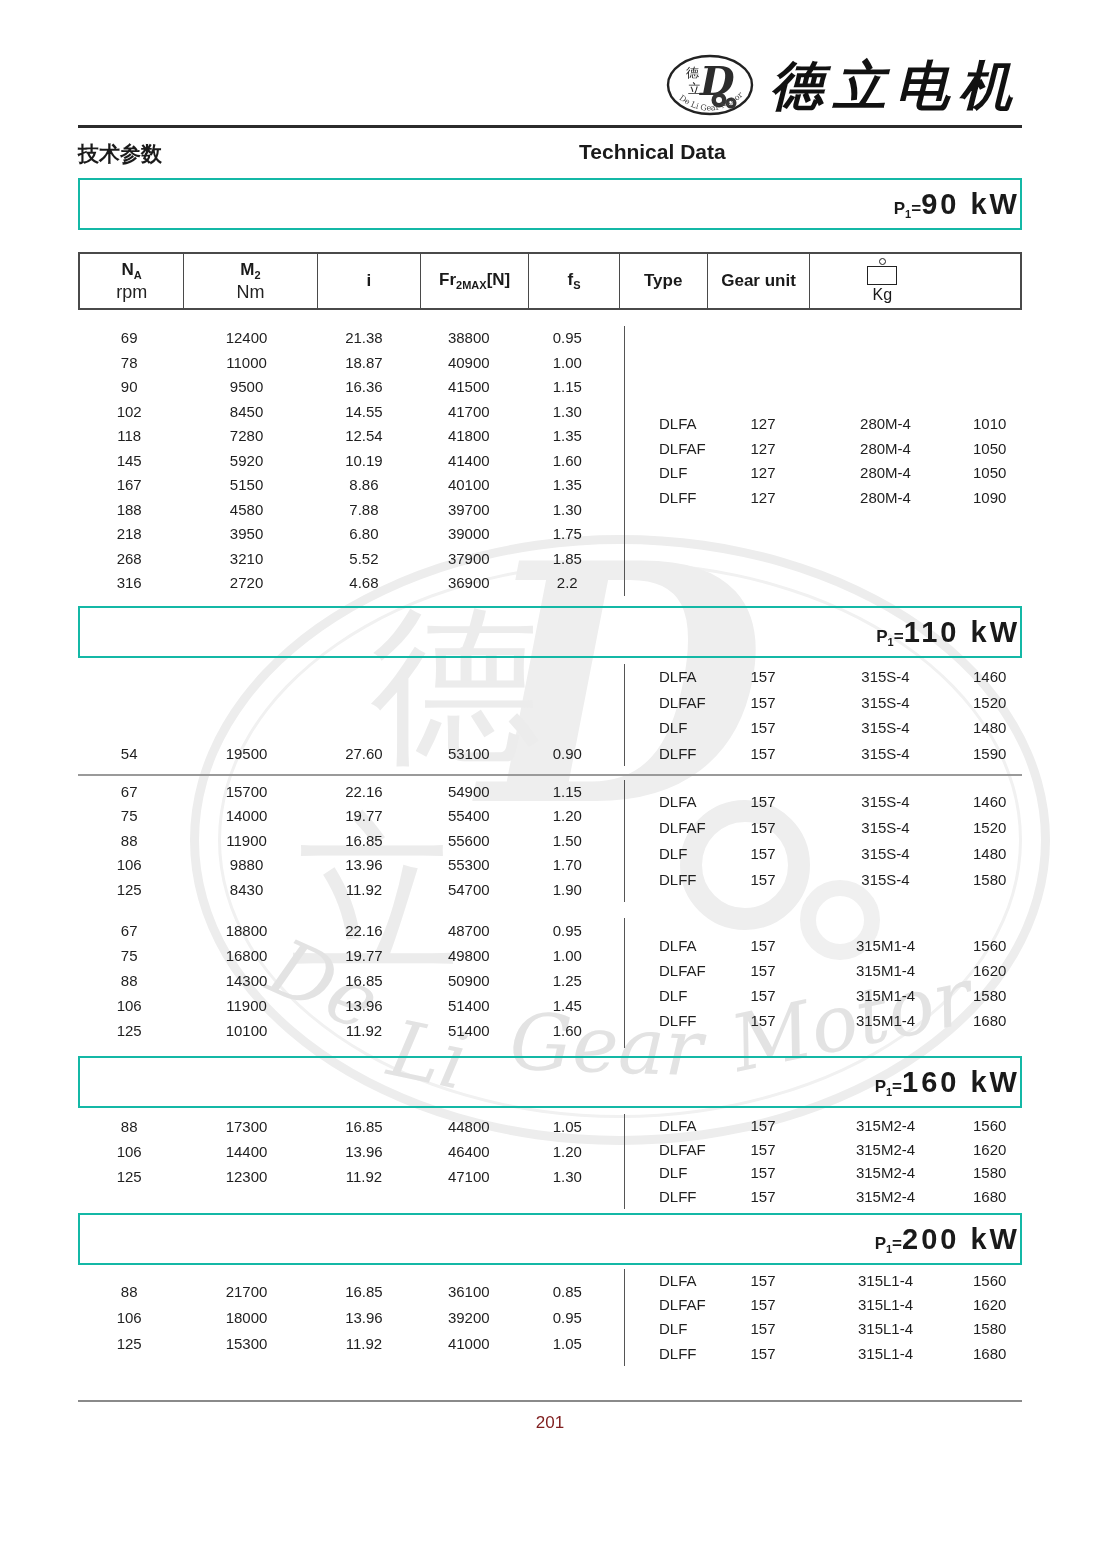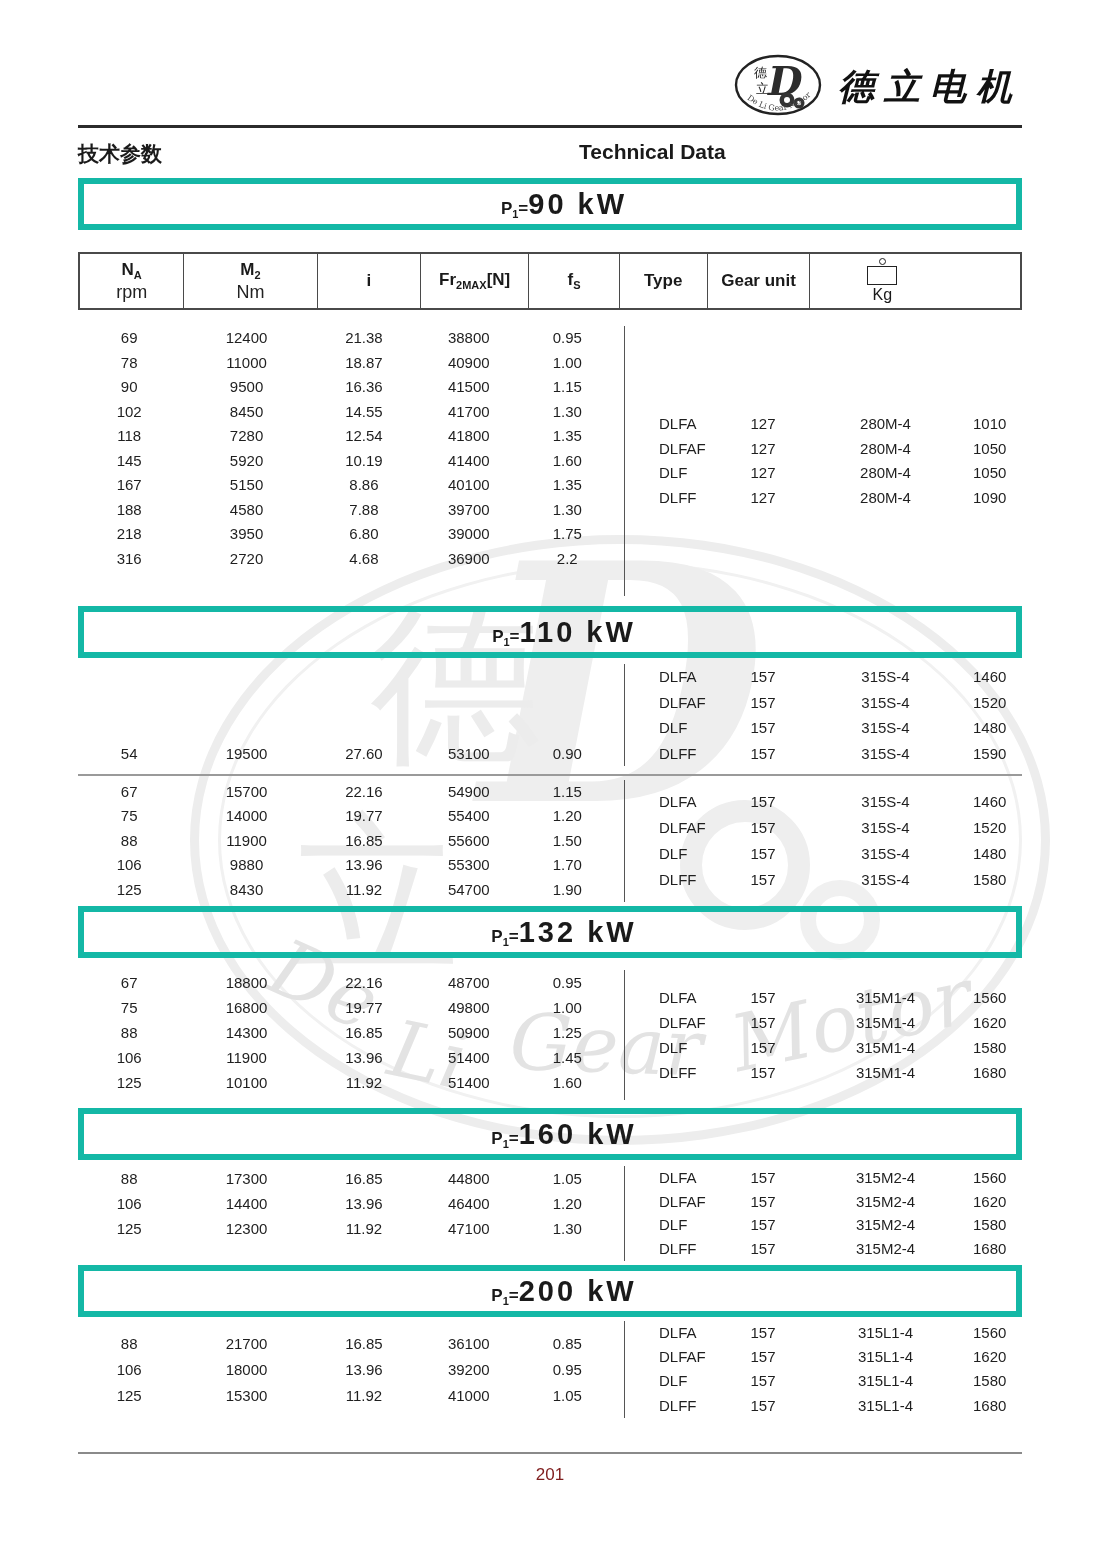--- a/index.html
+++ b/index.html
@@ -30,29 +30,29 @@
   .wm-w0 { left:270px; top:940px;  transform:rotate(24deg); }
   .wm-w1 { left:390px; top:1010px; transform:rotate(12deg); }
   .wm-w2 { left:510px; top:1000px; transform:rotate(2deg); }
   .wm-w3 { left:730px; top:975px;  transform:rotate(-12deg); }
 
   
   .page { position:relative; z-index:1; padding:0 78px; }
   header { padding-top:52px; }
   .logo-row { display:flex; justify-content:flex-end; align-items:center; height:70px; padding-right:0; }
   .brand-name { font-family:"DejaVu Serif", serif; font-weight:bold; font-style:italic;
-    font-size:36px; letter-spacing:10px; color:#111; margin-left:16px; white-space:nowrap; }
+    font-size:53px; letter-spacing:10px; color:#111; margin-left:16px; white-space:nowrap; }
   .top-rule { height:3px; background:#2b2b2b; margin-top:3px; }
   .titles-row { position:relative; margin-top:12px; height:30px; }
   .title-zh { font-size:21px; font-weight:bold; }
   .title-en { position:absolute; left:501px; top:0; font-size:21px; font-weight:bold; }
 
   
-  .secbox { border:6px solid #14b8a6; height:52px; display:flex; align-items:center;
-    justify-content:center; background:transparent;padding-left:28px; }
+  .secbox { border:2px solid #14b8a6; height:52px; display:flex; align-items:center;
+    justify-content:flex-end; background:transparent;padding-left:28px; }
   .secbox.first { margin-top:8px; }
   .sectitle { white-space:nowrap; }
   .sectitle .pfx { font-size:17px; font-weight:bold; }
   .sectitle sub { font-size:11px; font-weight:bold; }
   .sectitle .eq { font-size:17px; font-weight:bold; }
   .sectitle .val { font-size:29px; font-weight:bold; letter-spacing:3px; }
 
   
   .thead { margin-top:22px; display:grid; height:58px;
     grid-template-columns:10.99% 14.19% 10.99% 11.53% 9.6% 9.39% 10.89% 15.47% 6.95%;
@@ -249,20 +249,27 @@
             <div class="td lc4">1.30</div>
           </div>
           <div class="trow">
             <div class="td lc0">218</div>
             <div class="td lc1">3950</div>
             <div class="td lc2">6.80</div>
             <div class="td lc3">39000</div>
             <div class="td lc4">1.75</div>
           </div>
           <div class="trow">
+            <div class="td lc0">268</div>
+            <div class="td lc1">3210</div>
+            <div class="td lc2">5.52</div>
+            <div class="td lc3">37900</div>
+            <div class="td lc4">1.85</div>
+          </div>
+          <div class="trow">
             <div class="td lc0">316</div>
             <div class="td lc1">2720</div>
             <div class="td lc2">4.68</div>
             <div class="td lc3">36900</div>
             <div class="td lc4">2.2</div>
           </div>
         </div>
         <div class="half hr">
           <div class="trow">
             <div class="td rc0 rc0">DLFA</div>
@@ -388,23 +395,20 @@
             <div class="td rc3 rc3">1480</div>
           </div>
           <div class="trow">
             <div class="td rc0 rc0">DLFF</div>
             <div class="td rc1 rc1">157</div>
             <div class="td rc2 rc2">315S-4</div>
             <div class="td rc3 rc3">1580</div>
           </div>
         </div>
       </div>
-      <div class="secbox">
-        <div class="sectitle"><span class="pfx">P</span><sub>1</sub><span class="eq">=</span><span class="val">132 kW</span></div>
-      </div>
       <div class="blk s2b0">
         <div class="half hl">
           <div class="trow">
             <div class="td lc0">67</div>
             <div class="td lc1">18800</div>
             <div class="td lc2">22.16</div>
             <div class="td lc3">48700</div>
             <div class="td lc4">0.95</div>
           </div>
           <div class="trow">

